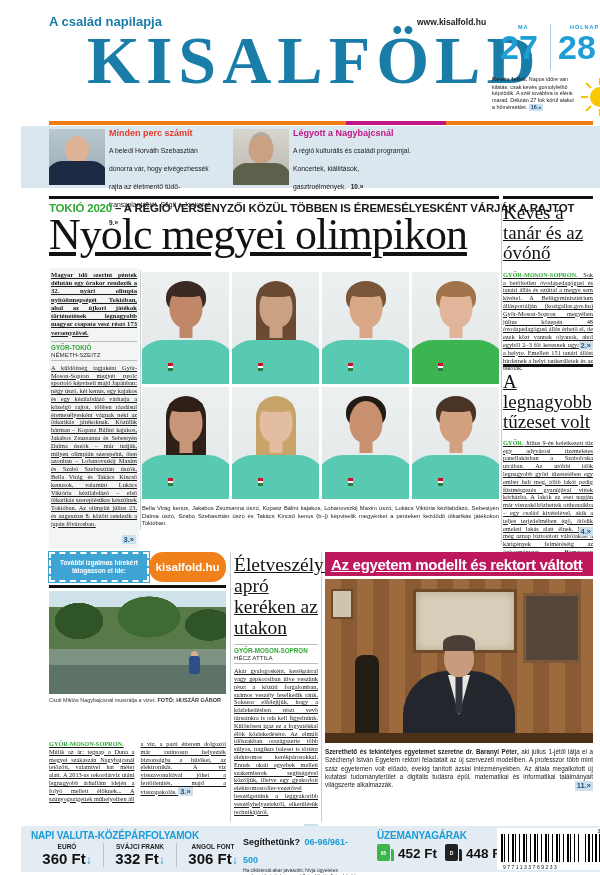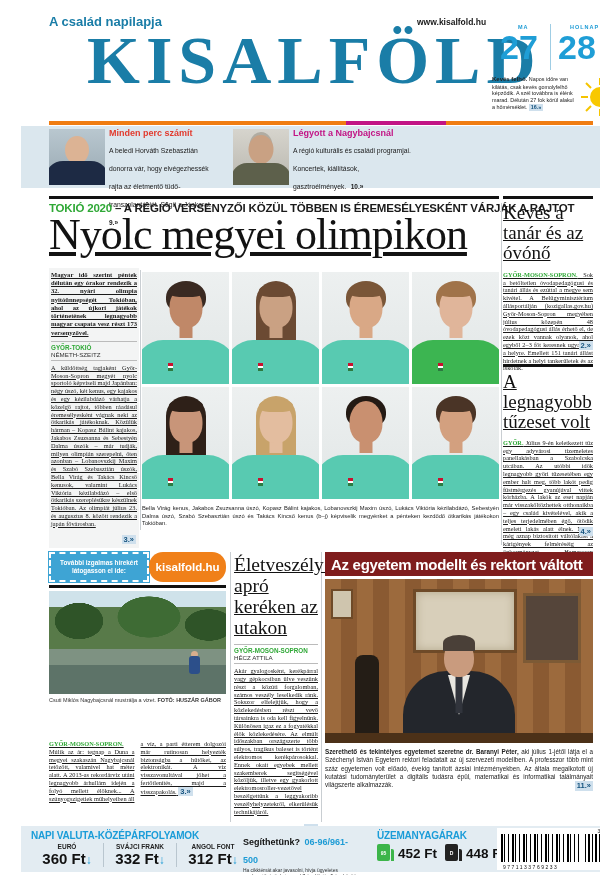--- a/index.html
+++ b/index.html
@@ -326,21 +326,21 @@
   <div class="abs mcol" style="top:554px">
     <div class="mtitle serif">Életveszély: apró keréken az utakon</div>
     <div class="locblock" style="margin-top:6px">
       <div class="loc">GYŐR-MOSON-SOPRON</div>
       <div class="byl">HÉCZ ATTILA</div>
     </div>
     <div class="body-s serif just" style="height:160px;overflow:hidden">Akár gyalogosként, kerékpárral vagy gépkocsiban ülve veszünk részt a közúti forgalomban, számos veszély leselkedik ránk. Sokszor elfelejtjük, hogy a közlekedésben részt vevő társainkra is oda kell figyelnünk. Különösen igaz ez a fogyatékkal élők közlekedésére. Az elmúlt időszakban országszerte több súlyos, tragikus baleset is történt elektromos kerékpárosokkal. Ennek okait egyebek mellett szakemberek segítségével közöljük, illetve egy gyakorlott elektromosroller-vezetővel beszélgettünk a leggyakoribb veszélyhelyzetekről, elkerülésük technikájáról.</div>
     <span class="chip" style="position:absolute;right:0;bottom:-6px;font-size:7.5px">2.»</span>
   </div>
 
-  <div class="abs uban" style="background: #7f1d1d;">Az egyetem modellt és rektort váltott</div>
+  <div class="abs uban" style="background: #be185d; text-decoration: underline;">Az egyetem modellt és rektort váltott</div>
   <div class="abs uphoto">
     <div class="map"></div>
     <div class="fr"></div>
     <div class="fl"></div>
     <div class="statue"></div>
     <div class="suit"></div>
     <div class="shirtv"></div>
     <div class="tie"></div>
     <div class="uhead"></div>
     <div class="uhair"></div>
@@ -358,21 +358,21 @@
         <div class="cell">
           <div class="cname">EURÓ</div>
           <div class="cval"><span>360 Ft</span><span class="arr">↓</span></div>
         </div>
         <div class="cell">
           <div class="cname">SVÁJCI FRANK</div>
           <div class="cval"><span>332 Ft</span><span class="arr">↓</span></div>
         </div>
         <div class="cell">
           <div class="cname">ANGOL FONT</div>
-          <div class="cval"><span>312 Ft</span><span class="arr">↓</span></div>
+          <div class="cval"><span>306 Ft</span><span class="arr">↓</span></div>
         </div>
       </div>
     </div>
 
     <div style="position:absolute;left:222px;top:5px;width:120px">
       <span class="help-title">Segíthetünk?</span>
       <span class="help-title help-phone">06-96/961-500</span>
       <div class="help-small">Ha cikktémát akar javasolni, hívja ügyeletes szerkesztőségünket reggel 7 és délután 5 óra között.</div>
       
       

